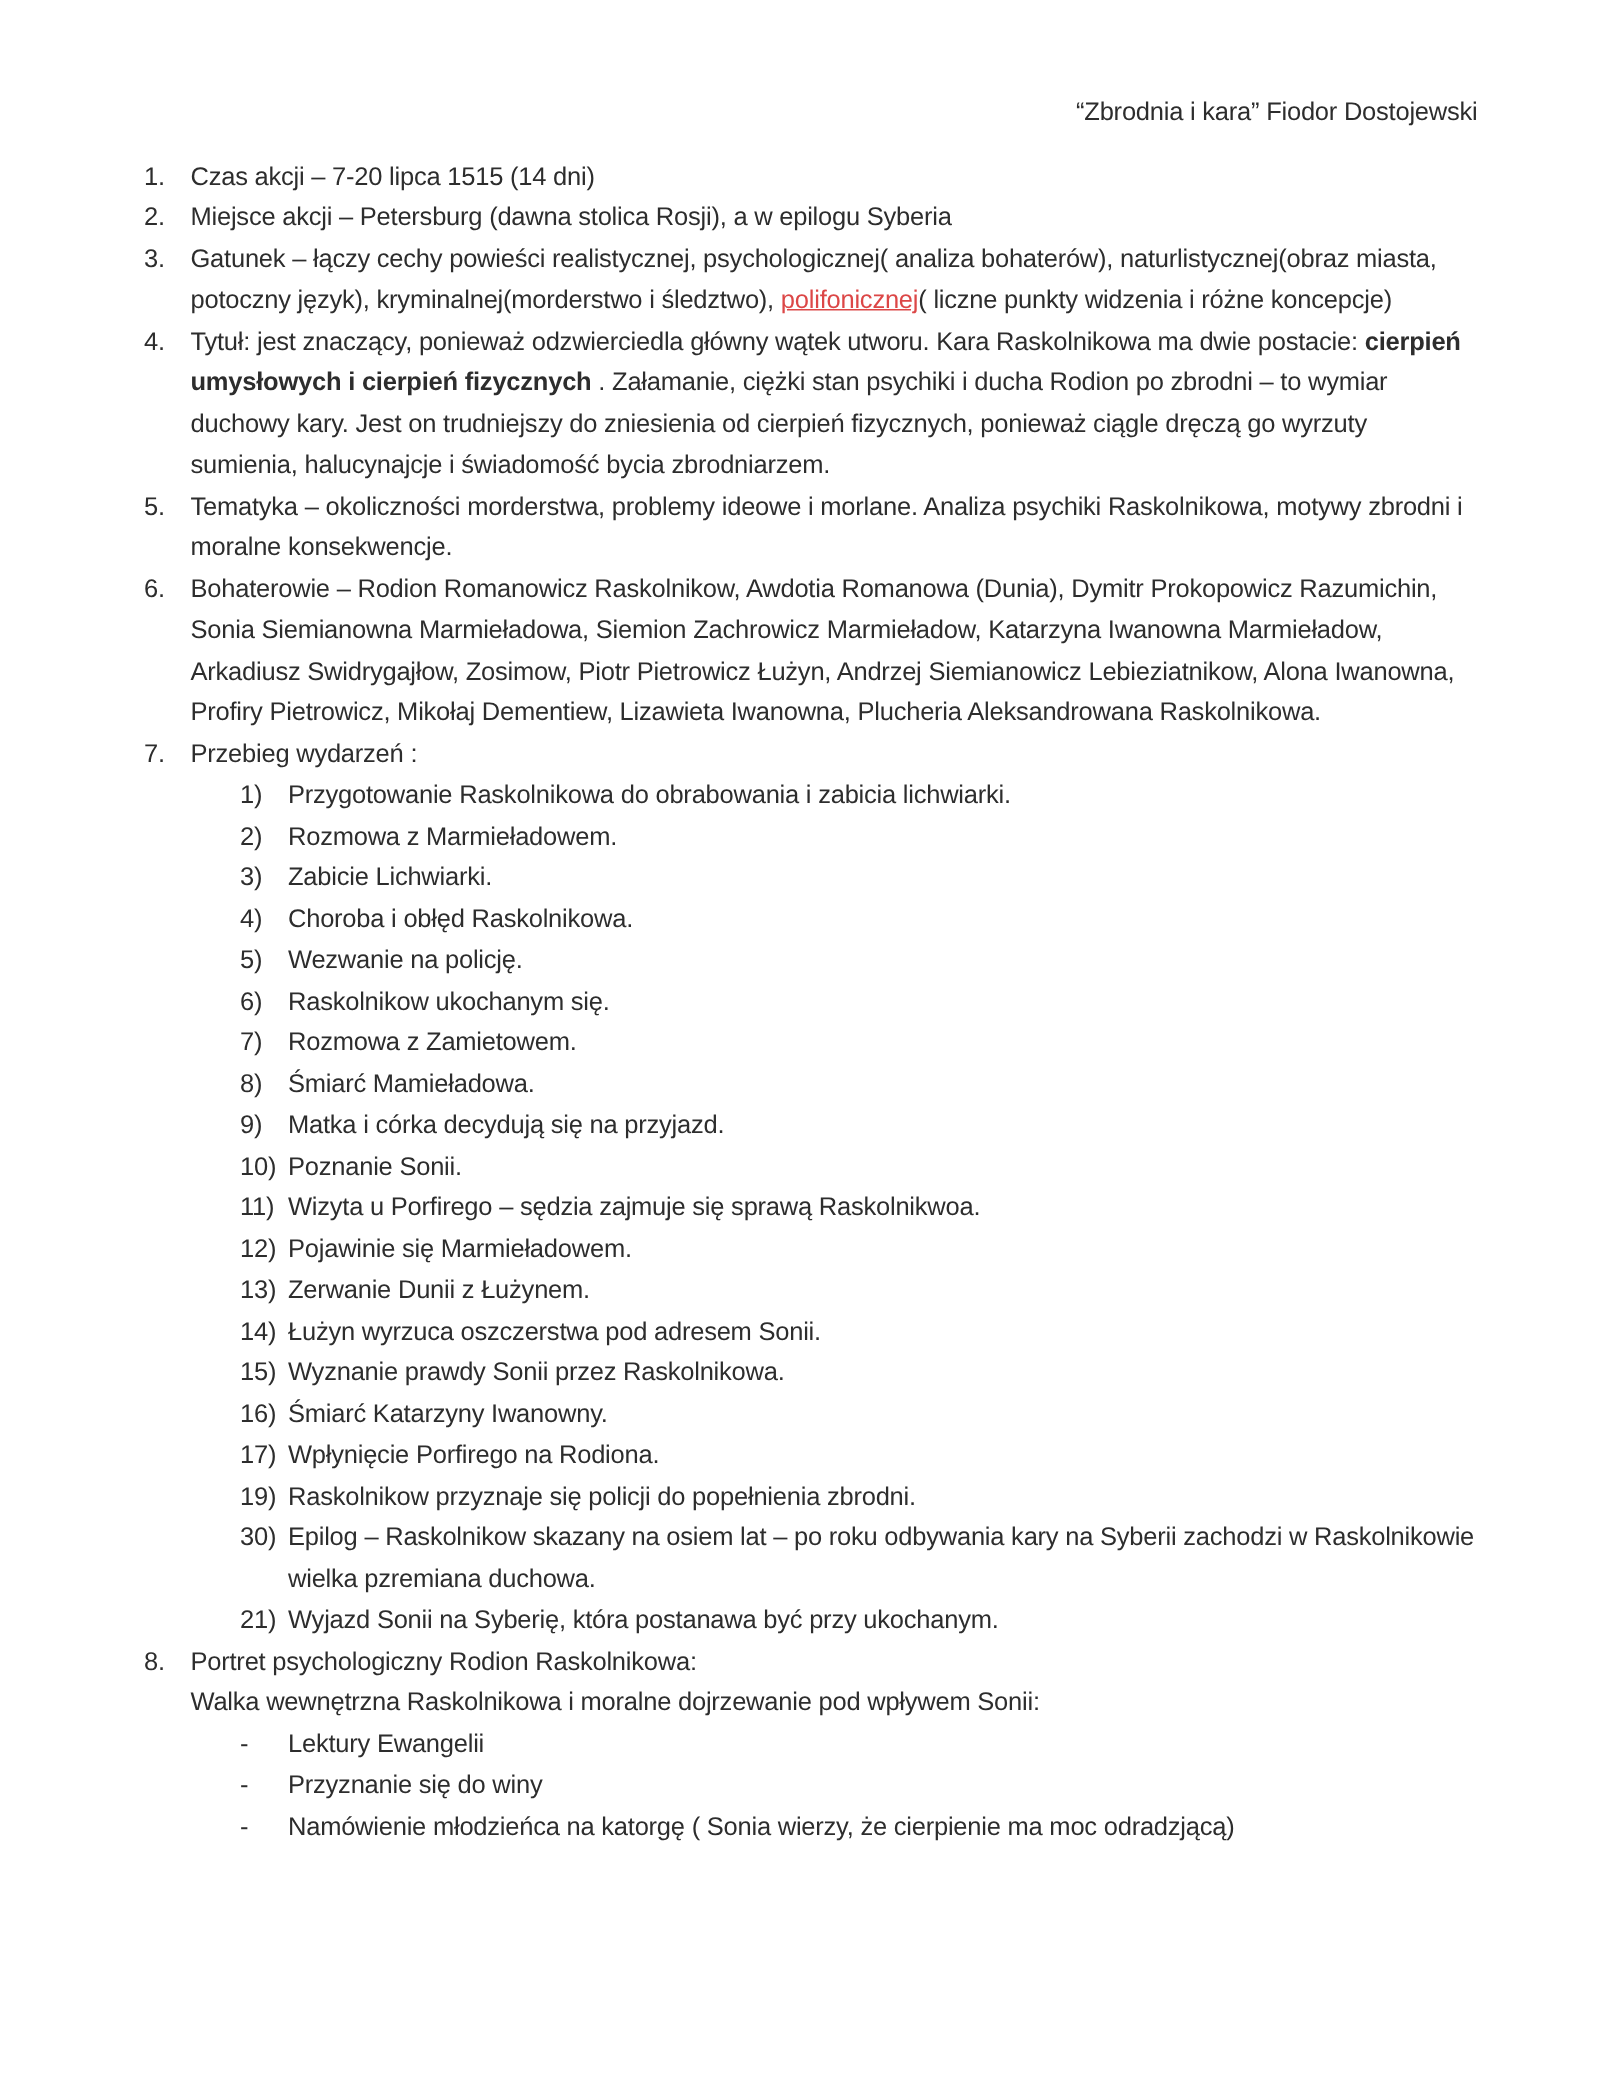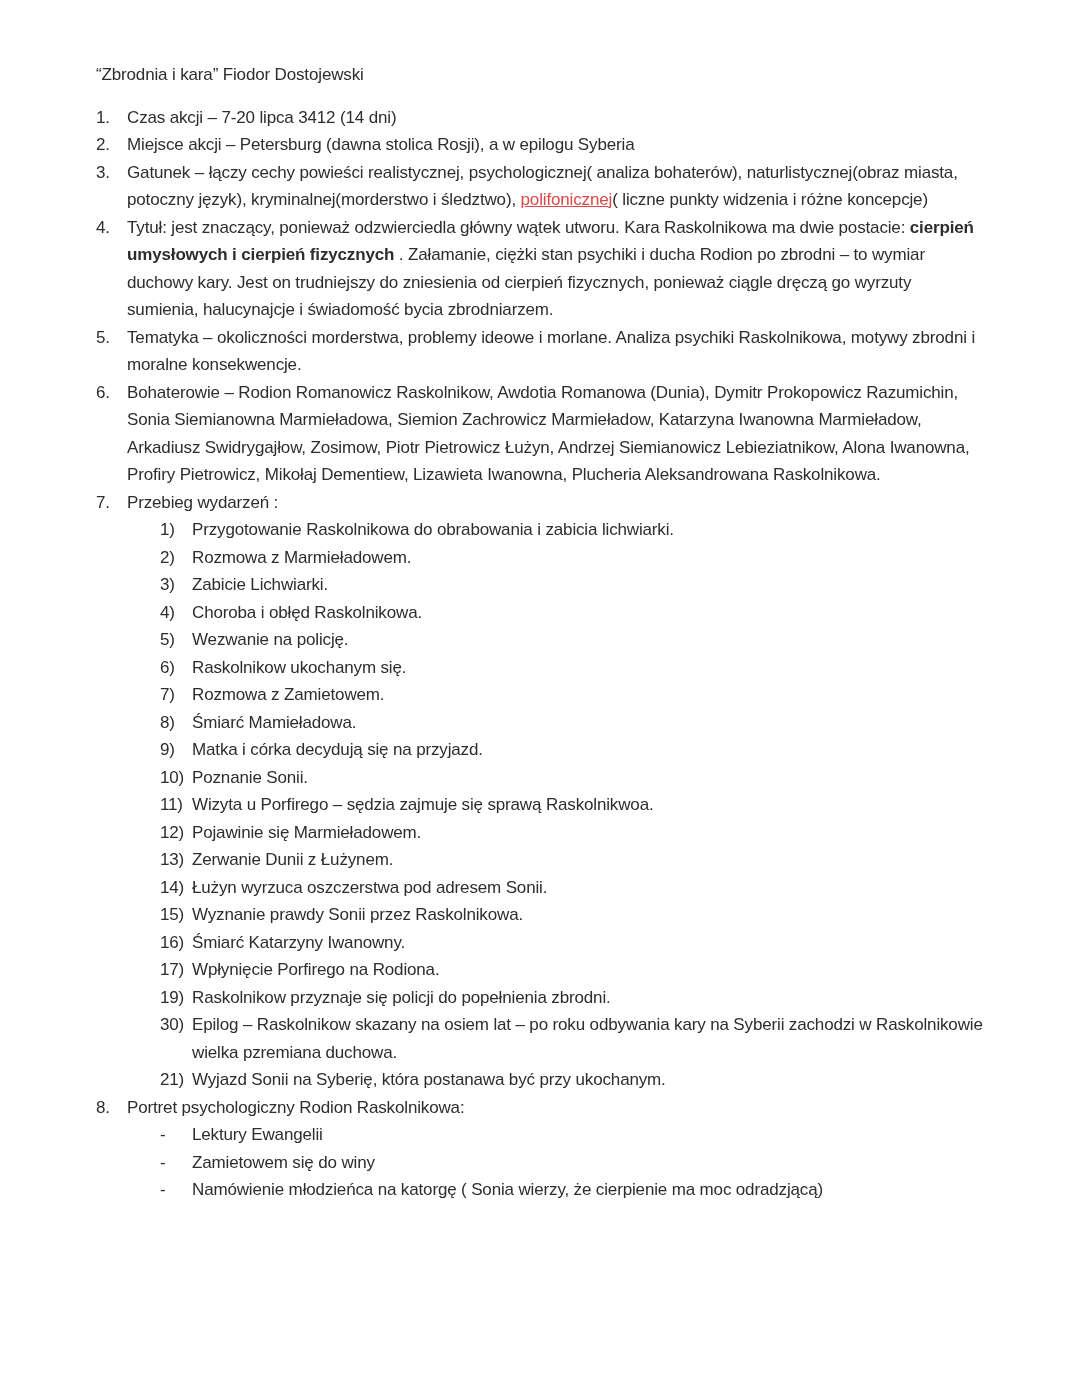--- a/index.html
+++ b/index.html
@@ -14,21 +14,21 @@
     letter-spacing: -0.15px;
     color: var(--text-color, #2d2d2d);
     overflow: hidden;
   }
   .page {
     width: 1080px;
     height: 1397px;
     padding: 61px 95px 40px 96px;
   }
   .doc-title {
-    text-align: left;
+    text-align: right;
     margin-bottom: 15px;
   }
   .main-list { }
   .row { display: flex; align-items: flex-start; }
   .main-row { }
   .marker { flex: 0 0 31px; }
   .body { flex: 1 1 auto; min-width: 0; }
   .sub-row { margin-left: 33px; }
   .sub-marker { flex: 0 0 32px; }
   .bullet-marker { flex: 0 0 32px; }
@@ -38,21 +38,21 @@
 </style>
 </head>
 <body>
 
 <div class="page">
   <div class="doc-title">“Zbrodnia i kara” Fiodor Dostojewski</div>
   <div class="main-list" id="main-list">
       <div class="row main-row">
         <span class="marker">1.</span>
         <div class="body">
-          <div class="para"><span class="part">Czas akcji – 7-20 lipca 3412 (14 dni)</span></div>
+          <div class="para"><span class="part">Czas akcji – 7-20 lipca 1515 (14 dni)</span></div>
         </div>
       </div>
       <div class="row main-row">
         <span class="marker">2.</span>
         <div class="body">
           <div class="para"><span class="part">Miejsce akcji – Petersburg (dawna stolica Rosji), a w epilogu Syberia</span></div>
         </div>
       </div>
       <div class="row main-row">
         <span class="marker">3.</span>
@@ -161,27 +161,28 @@
           <div class="row sub-row">
             <span class="sub-marker marker-span">21)</span>
             <div class="body">Wyjazd Sonii na Syberię, która postanawa być przy ukochanym.</div>
           </div>
         </div>
       </div>
       <div class="row main-row">
         <span class="marker">8.</span>
         <div class="body">
           <div class="para"><span class="part">Portret psychologiczny Rodion Raskolnikowa:</span></div>
+          <div class="para">Walka wewnętrzna Raskolnikowa i moralne dojrzewanie pod wpływem Sonii:</div>
           <div class="row sub-row">
             <span class="bullet-marker marker-span">-</span>
             <div class="body">Lektury Ewangelii</div>
           </div>
           <div class="row sub-row">
             <span class="bullet-marker marker-span">-</span>
-            <div class="body">Zamietowem się do winy</div>
+            <div class="body">Przyznanie się do winy</div>
           </div>
           <div class="row sub-row">
             <span class="bullet-marker marker-span">-</span>
             <div class="body">Namówienie młodzieńca na katorgę ( Sonia wierzy, że cierpienie ma moc odradzjącą)</div>
           </div>
         </div>
       </div>
     </div>
 </div>
 

